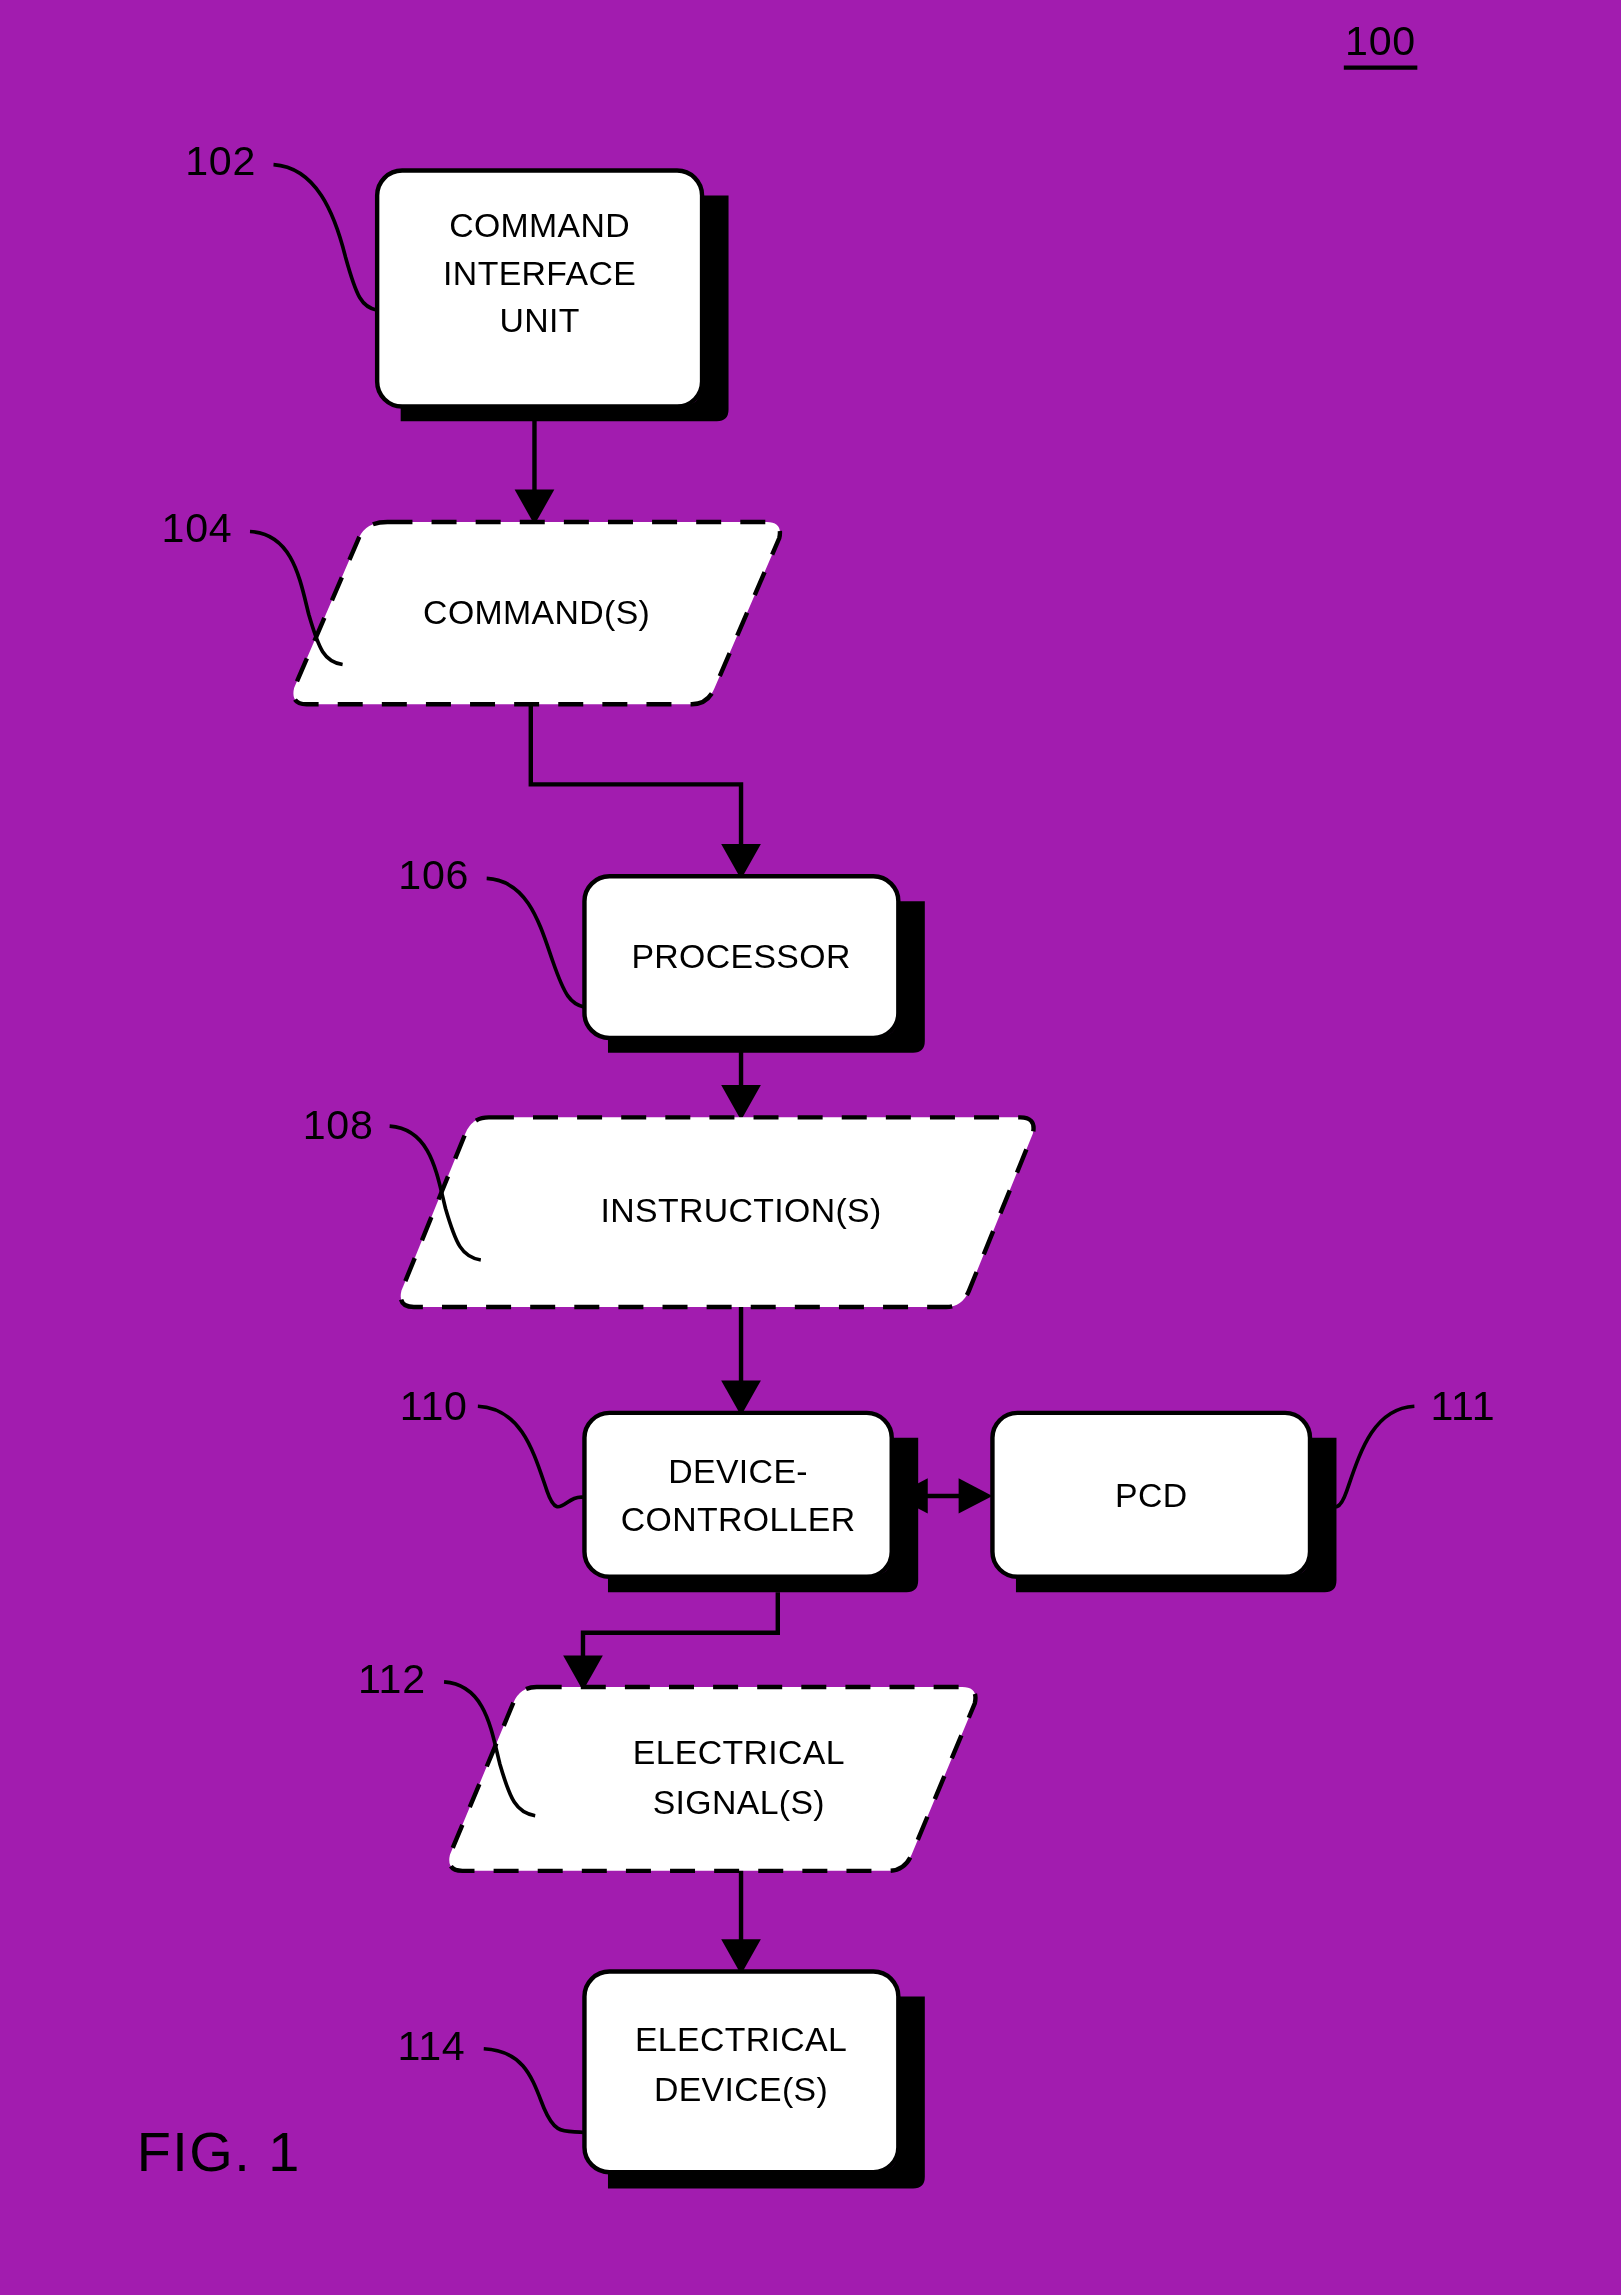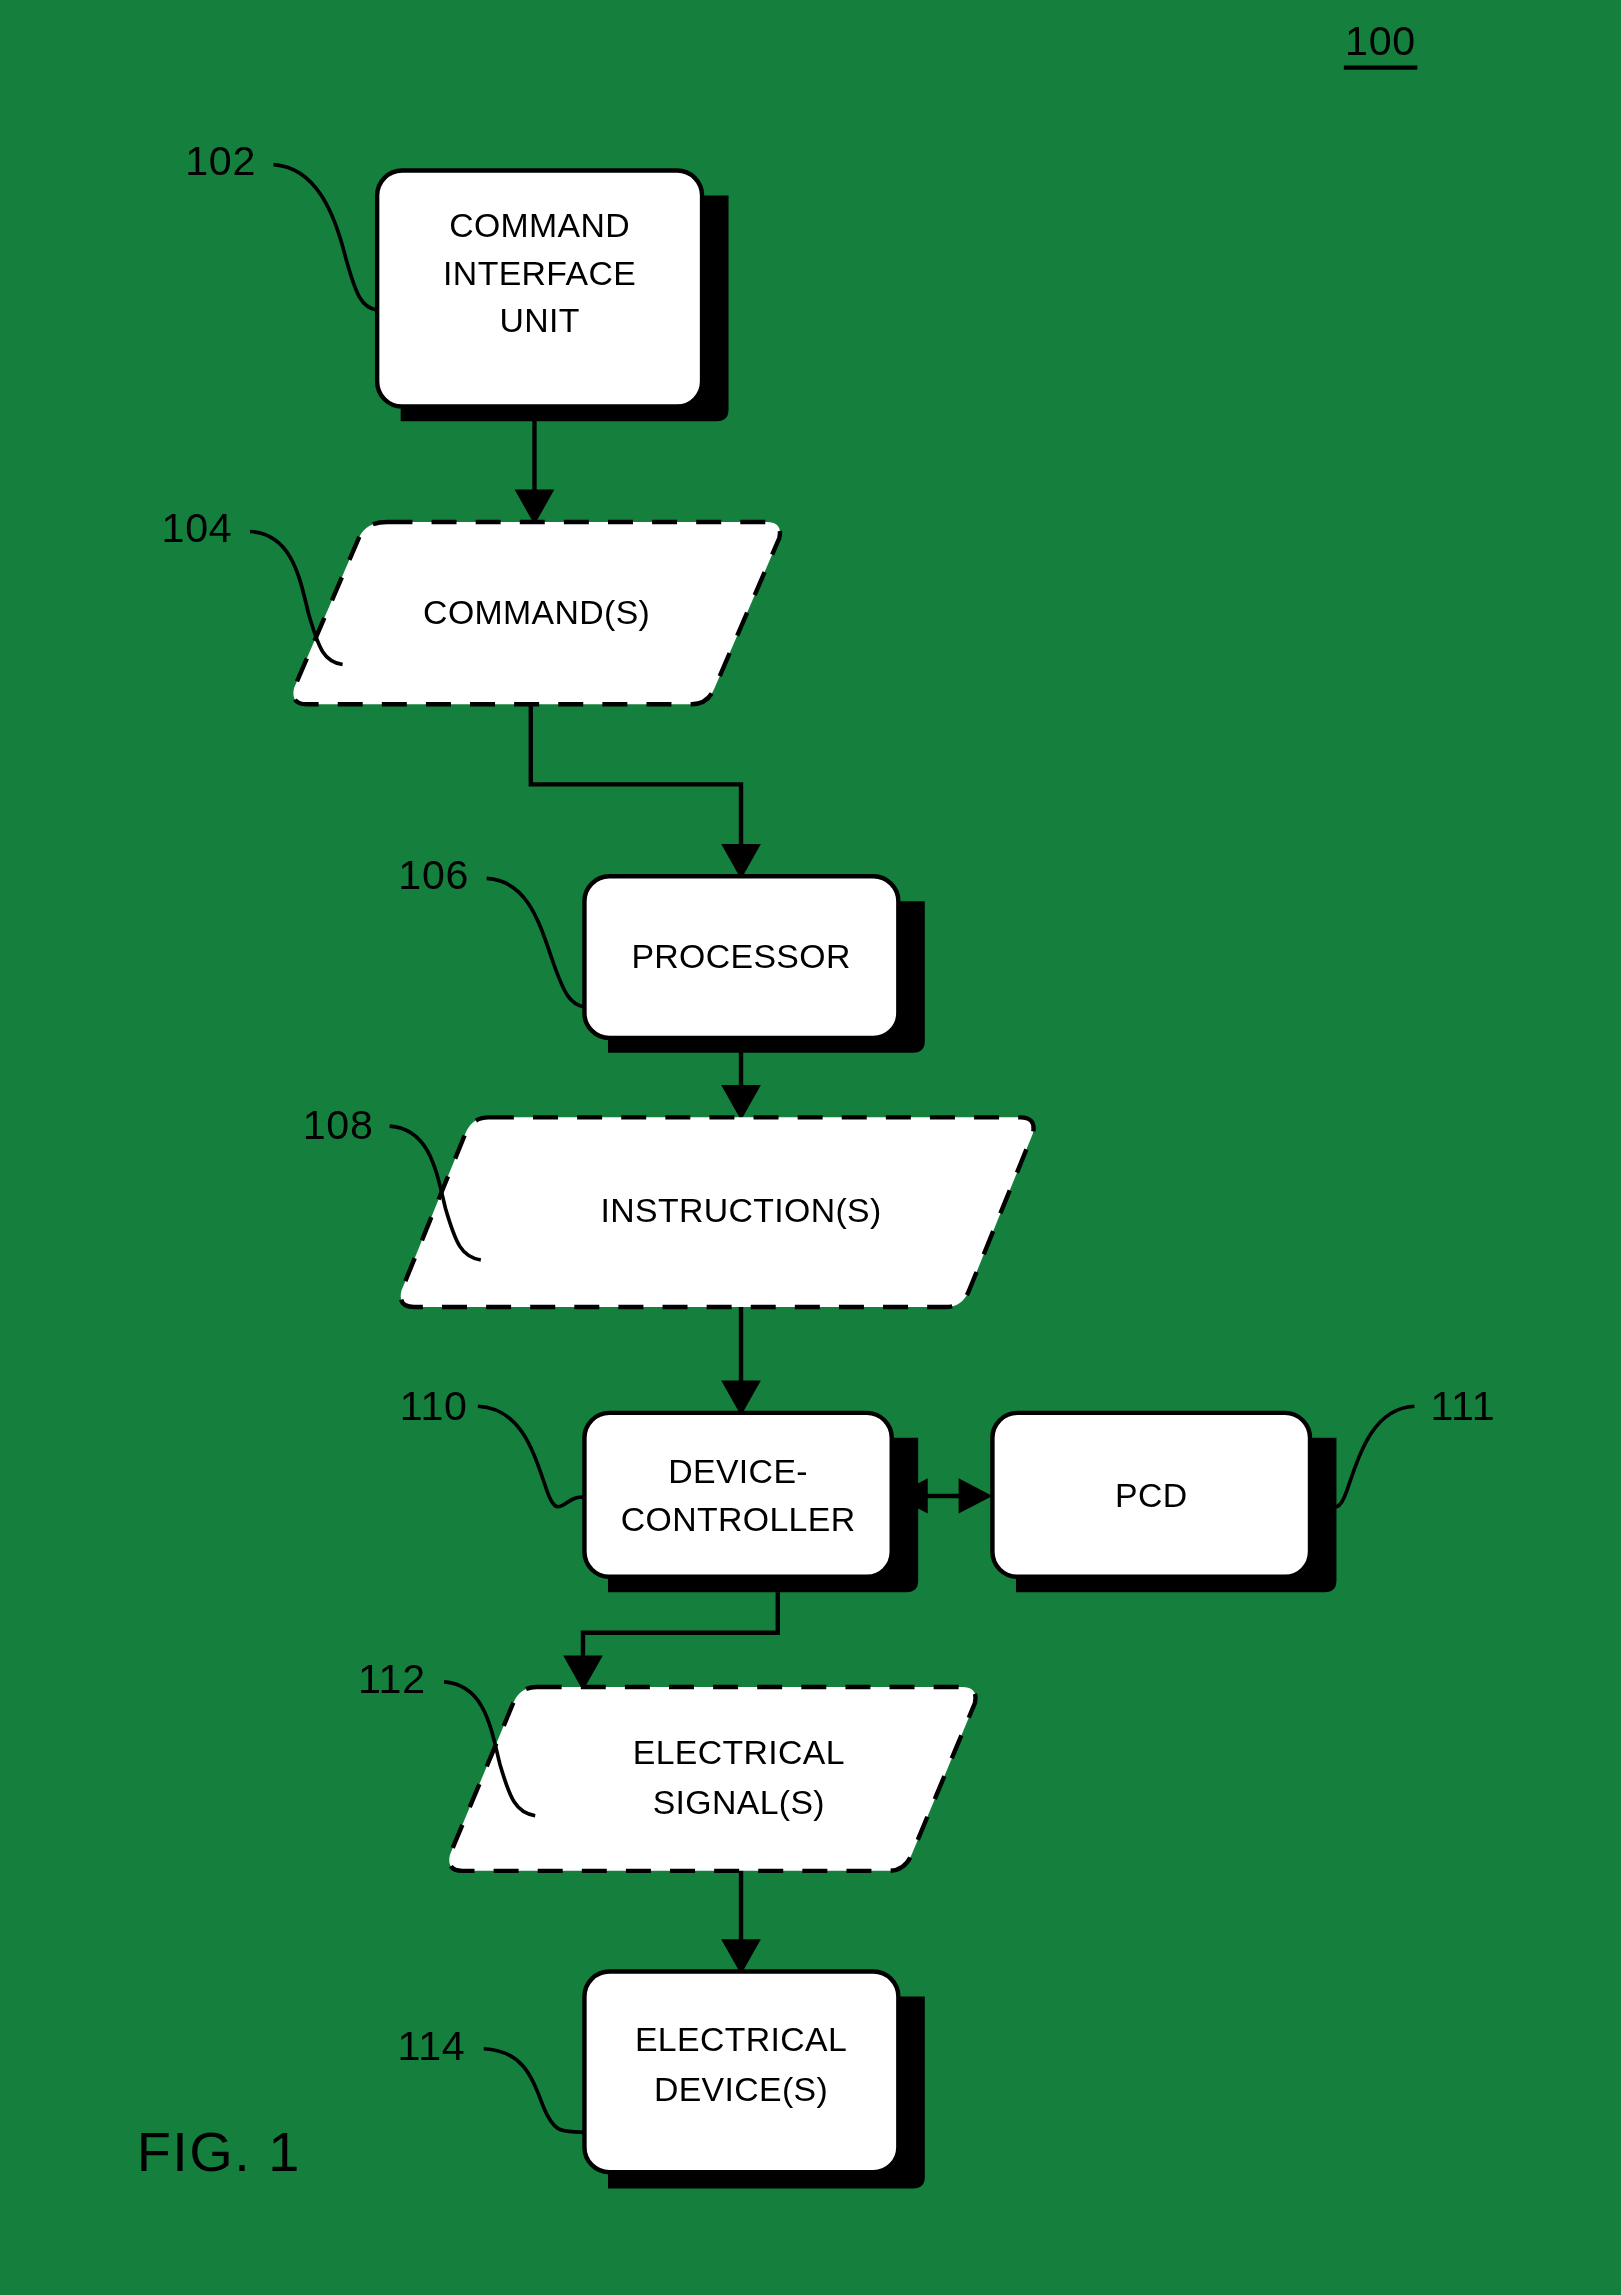--- a/index.html
+++ b/index.html
@@ -9,21 +9,21 @@
     background: #ffffff;
   }
   body {
     font-family: "Liberation Sans", sans-serif;
     color: #000000;
   }
   #figure-root {
     position: relative;
     width: 1621px;
     height: 2295px;
-    background: #15803d;
+    background: #a21caf;
     overflow: hidden;
   }
   #figure-svg {
     position: absolute;
     left: 0;
     top: 0;
     width: 1621px;
     height: 2295px;
   }
   .svg-label {

